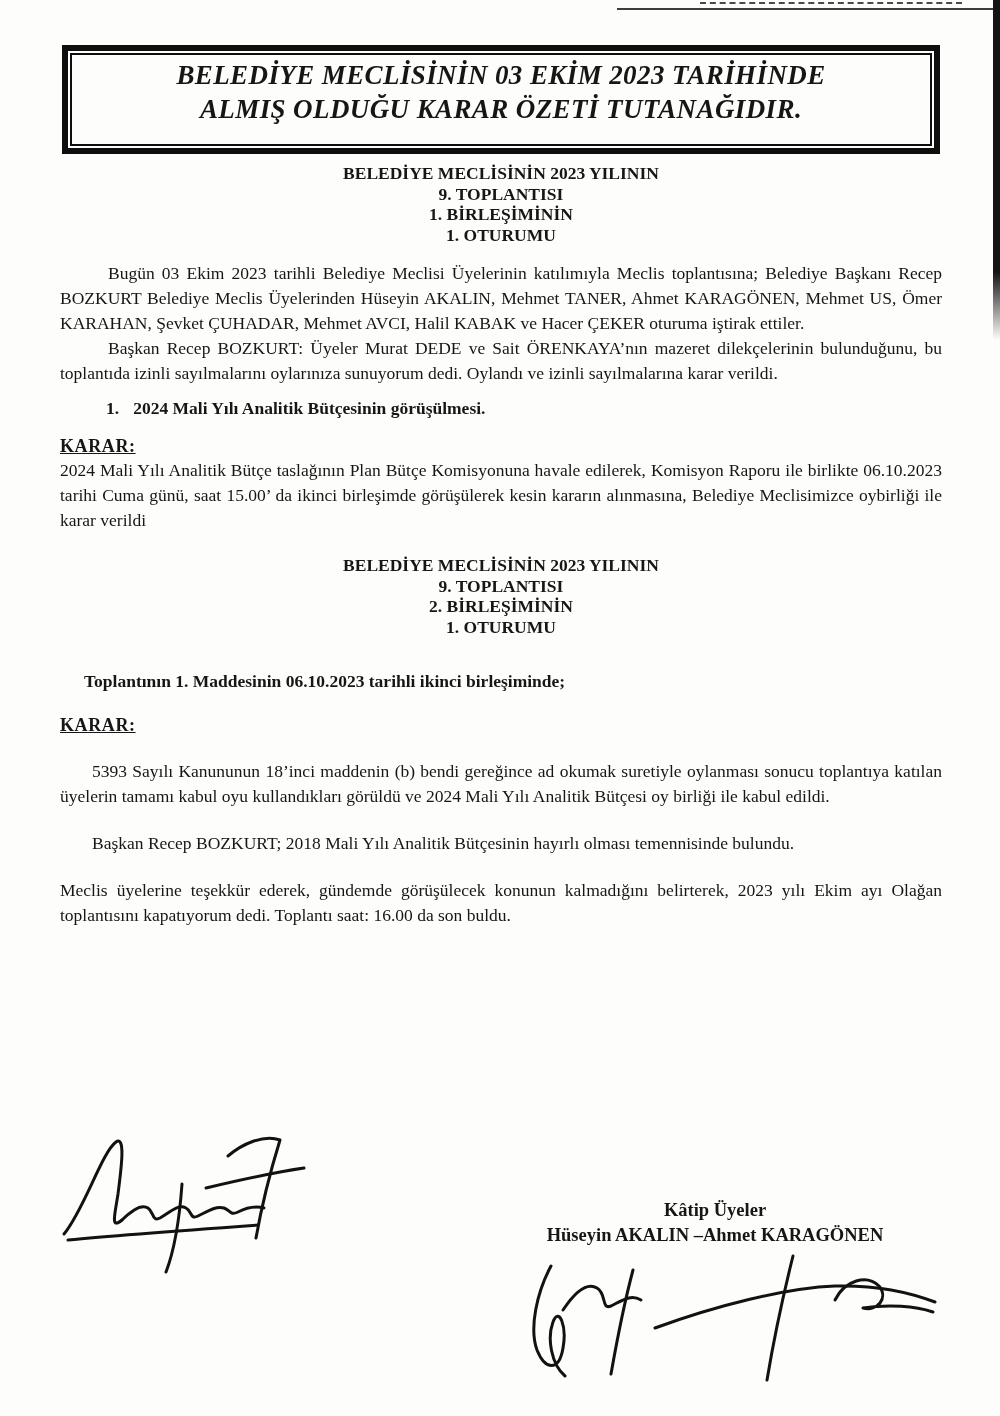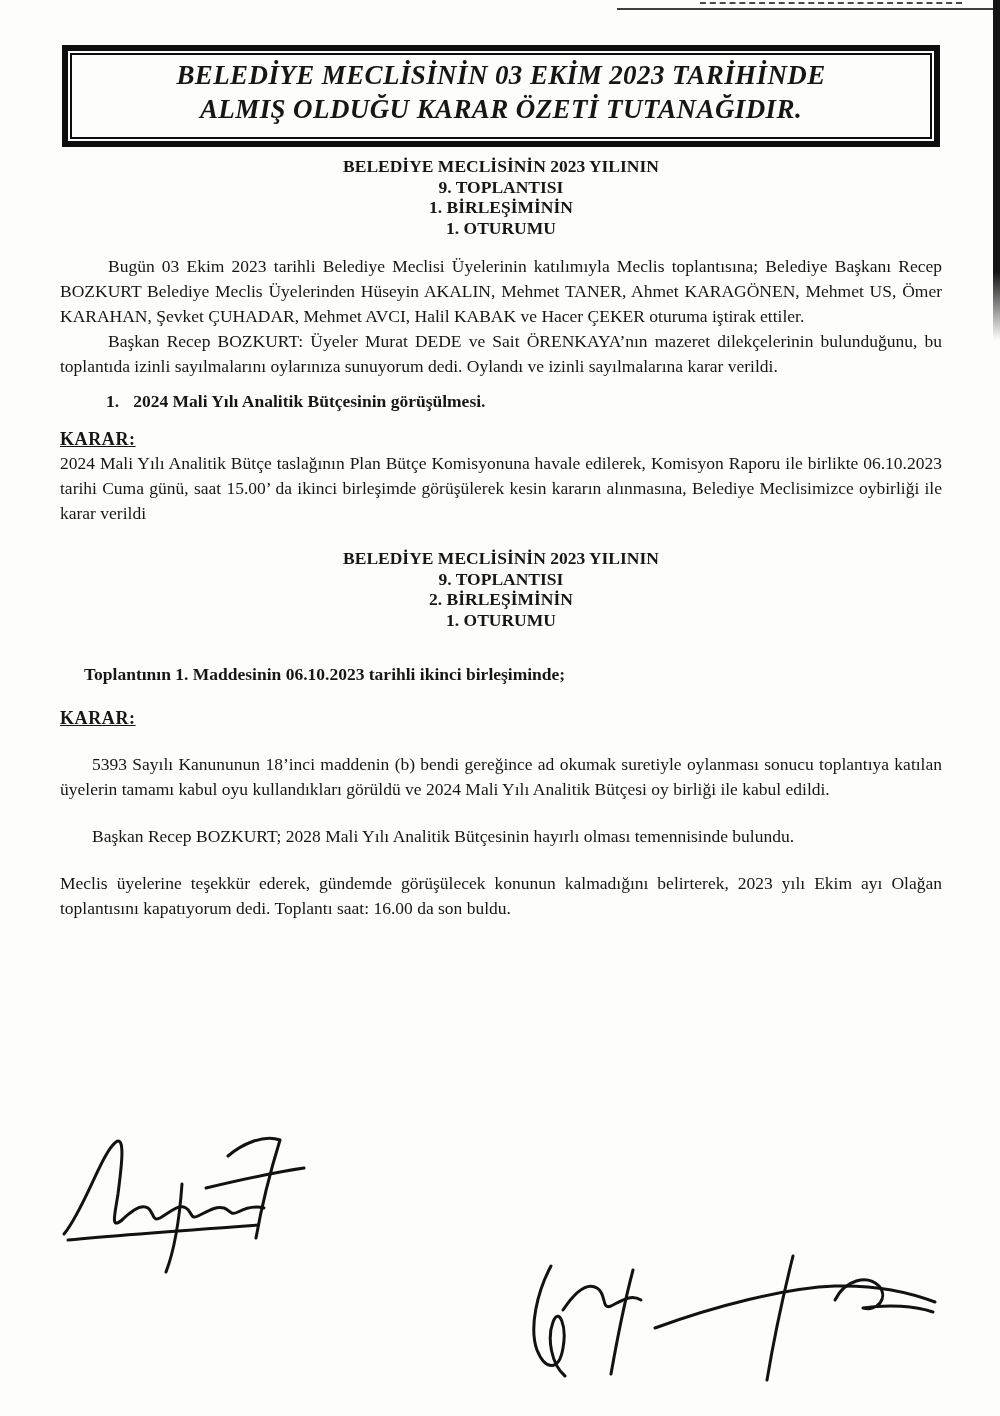--- a/index.html
+++ b/index.html
@@ -29,21 +29,21 @@
   .content { position: absolute; left: 60px; right: 58px; top: 0; }
 
   .title-box {
     margin: 45px 2px 0 2px;
     border: 6px solid #0e0e0e;
     padding: 2px;
     background: #fdfdfc;
   }
   .title-box-inner {
     border: 2px solid #0e0e0e;
-    padding: 3px 6px 11px 6px;
+    padding: 3px 6px 18px 6px;
     text-align: center;
   }
   .title-line {
     font-size: 27px;
     font-weight: bold;
     font-style: italic;
     line-height: 34px;
     letter-spacing: 0.4px;
     white-space: nowrap;
   }
@@ -142,37 +142,41 @@
       <span class="heading-line">2. BİRLEŞİMİNİN</span>
       <span class="heading-line">1. OTURUMU</span>
     </div>
 
     <div class="intro-line">Toplantının 1. Maddesinin 06.10.2023 tarihli ikinci birleşiminde;</div>
 
     <div class="karar-label second">KARAR:</div>
 
     <p class="para mt22 indent2"><span>5393 Sayılı Kanununun 18’inci maddenin (b) bendi gereğince ad okumak suretiyle oylanması sonucu toplantıya katılan üyelerin tamamı kabul oyu kullandıkları görüldü ve </span><span class="boldpart">2024 Mali Yılı Analitik Bütçesi oy birliği ile kabul edildi.</span></p>
 
-    <p class="para mt22 indent2">Başkan Recep BOZKURT; 2028 Mali Yılı Analitik Bütçesinin hayırlı olması temennisinde bulundu.</p>
+    <p class="para mt22 indent2">Başkan Recep BOZKURT; 2018 Mali Yılı Analitik Bütçesinin hayırlı olması temennisinde bulundu.</p>
     <p class="para mt22">Meclis üyelerine teşekkür ederek, gündemde görüşülecek konunun kalmadığını belirterek, 2023 yılı Ekim ayı Olağan toplantısını kapatıyorum dedi. Toplantı saat: 16.00 da son buldu.</p>
 
   </div>
 
   <div class="sig-section">
 
     <svg class="sig-mayor-svg" width="250" height="160" viewBox="0 0 250 160">
       <path d="M6 120 C26 96 44 38 58 28 C68 21 63 56 60 80 C57 100 52 116 64 106"></path>
       <path d="M64 106 C76 94 84 90 90 94 C96 98 94 108 102 104 C114 97 120 90 128 94 C134 97 132 106 140 102 C152 96 158 92 166 94 C172 96 172 102 180 98 C190 93 198 92 206 94"></path>
       <path d="M170 42 C184 30 206 20 222 26 C214 52 204 90 198 124"></path>
       <path d="M148 74 C182 66 218 58 246 54"></path>
       <path d="M10 126 C60 121 130 116 200 111"></path>
       <path d="M124 70 C122 98 118 132 108 158"></path>
     </svg>
 
 
+    <div class="clerk-block">
+      <div>Kâtip Üyeler</div>
+      <div>Hüseyin AKALIN –Ahmet KARAGÖNEN</div>
+    </div>
 
     <svg class="sig-clerks-svg" width="440" height="140" viewBox="0 0 440 140">
       <path d="M46 18 C32 44 24 80 32 102 C40 122 54 124 58 100 C62 78 54 58 48 74 C42 90 46 116 60 128"></path>
       <path d="M58 62 C70 44 82 34 92 40 C102 46 96 62 106 58 C118 52 126 46 136 52"></path>
       <path d="M128 22 C120 52 112 92 106 126"></path>
       <path d="M150 80 C210 58 280 40 330 38 C368 37 404 44 430 54"></path>
       <path d="M288 8 C278 48 268 96 262 132"></path>
       <path d="M330 52 C340 32 362 26 374 38 C384 50 372 64 358 60 C384 56 410 58 428 64"></path>
     </svg>
 

